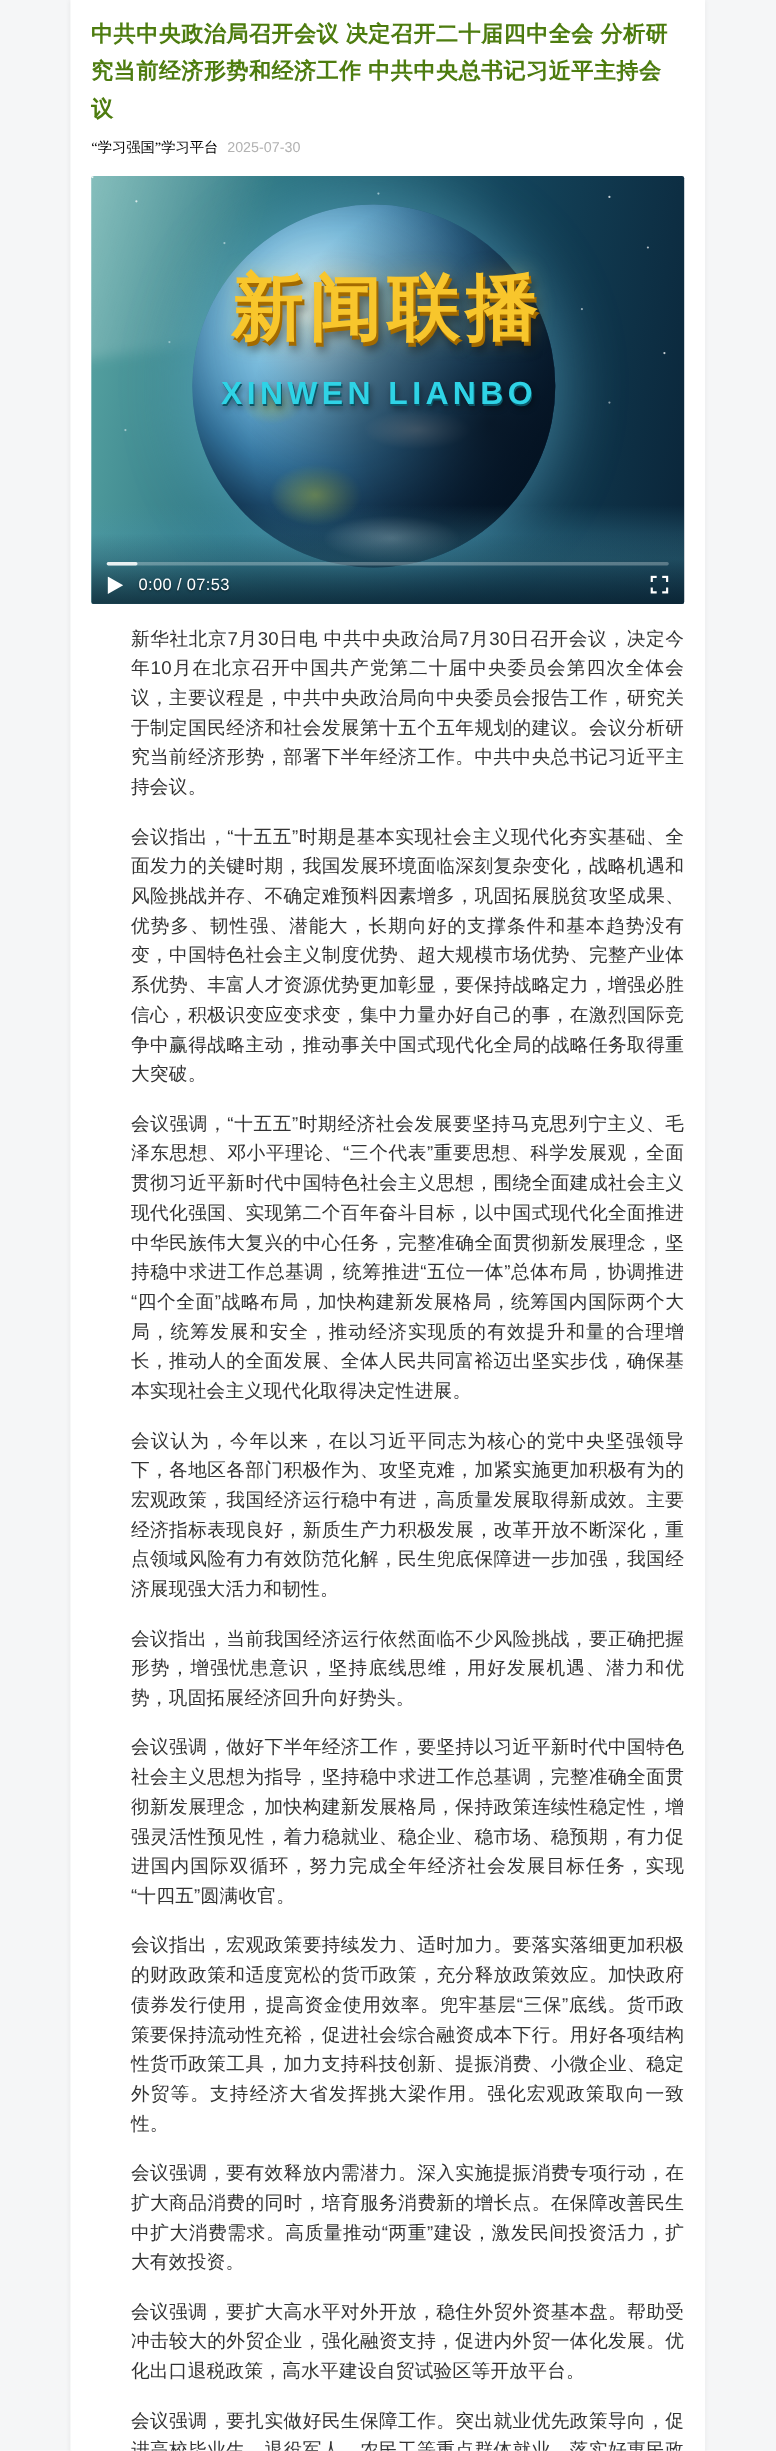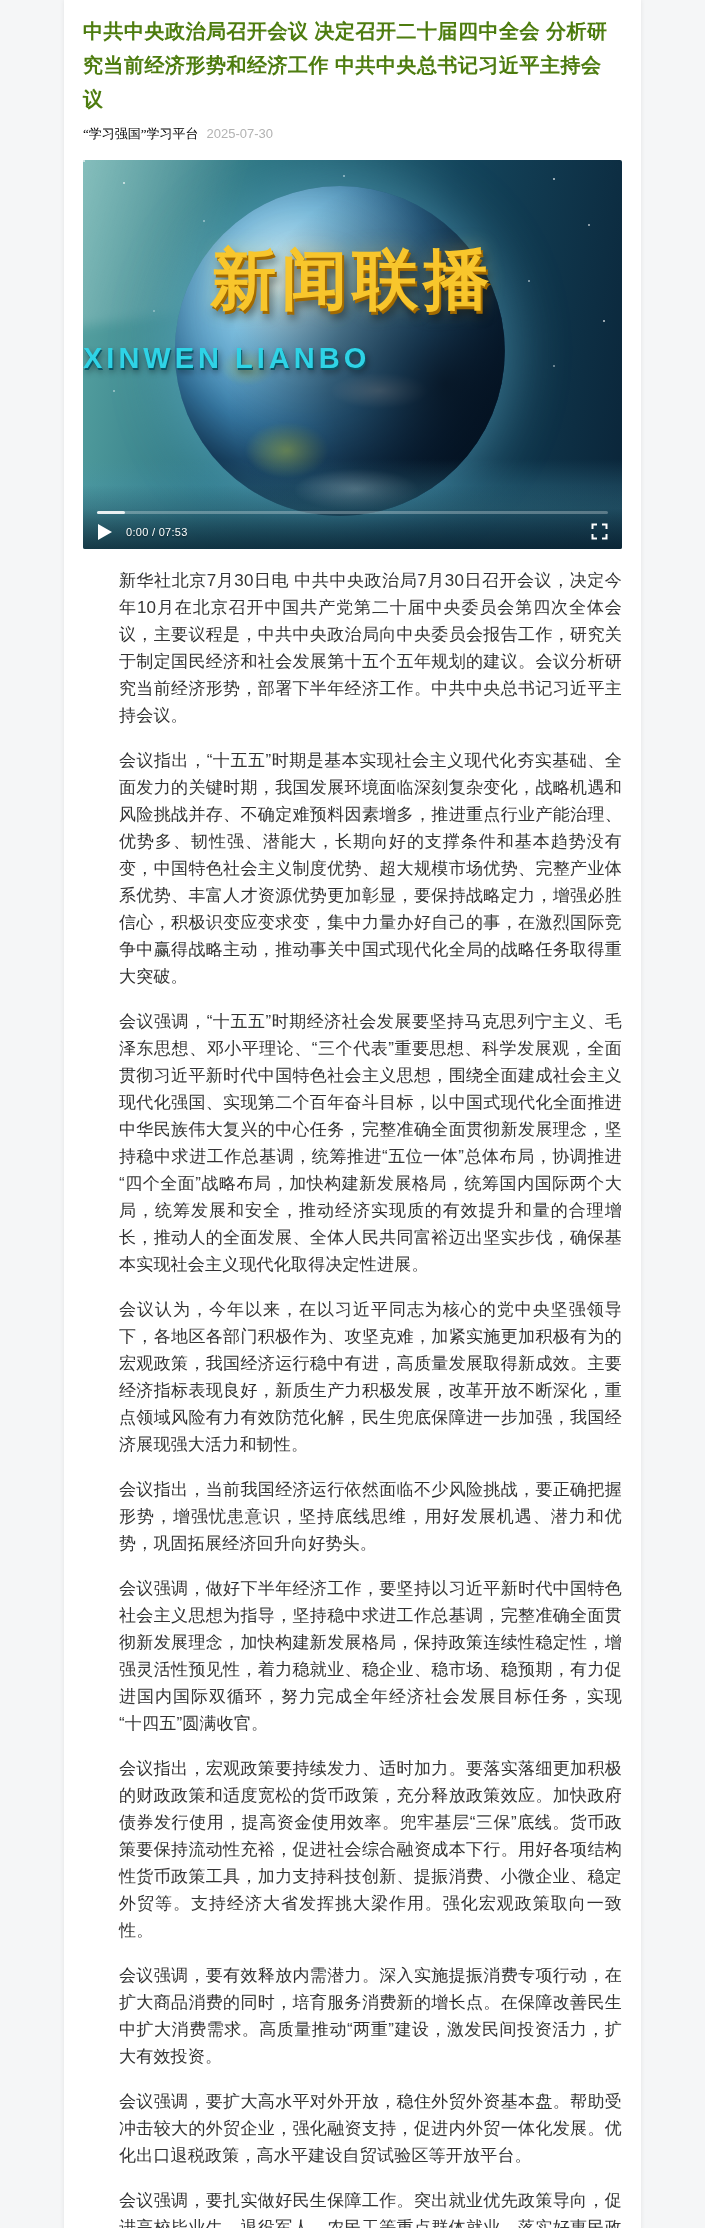--- a/index.html
+++ b/index.html
@@ -59,38 +59,38 @@
     content:""; position:absolute; inset:0; border-radius:50%;
     background:radial-gradient(circle at 82% 60%, rgba(3,12,24,.8) 0%, rgba(3,12,24,.45) 35%, rgba(3,12,24,0) 65%);
   }
   .vtitle-cn {
     position:absolute; left:0; right:0; top:86px; text-align:center;
     font-size:66px; font-weight:800; letter-spacing:5px; line-height:1;
     color:var(--gold,#f8c62c);
     text-shadow:2px 3px 0 #a36a00, 4px 7px 9px rgba(0,0,0,.5), 0 0 20px rgba(255,215,90,.35);
   }
   .vtitle-en {
-    position:absolute; left:0; right:16px; top:184px; text-align:left;
+    position:absolute; left:0; right:16px; top:184px; text-align:center;
     font-size:29px; font-weight:800; letter-spacing:4px; line-height:1;
     color:var(--teal,#2fd3e6);
     text-shadow:1px 2px 0 #0b5666, 2px 4px 6px rgba(0,0,0,.45);
   }
   .ctrl-shade { position:absolute; left:0; right:0; bottom:0; height:64px;
     background:linear-gradient(180deg,rgba(4,22,33,0) 0%,rgba(4,22,33,.55) 100%); }
   .progress {
     position:absolute; left:14px; right:14px; bottom:35px; height:3px;
     background:rgba(255,255,255,.28); border-radius:2px; cursor:pointer;
   }
   .progress .played { height:100%; width:5.5%; background:rgba(255,255,255,.85); border-radius:2px; }
   .controls {
     position:absolute; left:0; right:0; bottom:0; height:35px;
     display:flex; align-items:center; padding:0 14px; gap:13px;
   }
   .play-btn { width:16px; height:16px; display:flex; align-items:center; cursor:pointer; background:none; border:none; padding:0; }
-  .time { color:#fff; font-size:11px; letter-spacing:.3px; text-shadow:0 1px 2px rgba(0,0,0,.5); }
+  .time { color:#fff; font-size:15px; letter-spacing:.3px; text-shadow:0 1px 2px rgba(0,0,0,.5); }
   .spacer { flex:1; }
   .fs-btn { width:17px; height:17px; cursor:pointer; background:none; border:none; padding:0; display:flex; }
 
   
   .body-text { margin-top:13px; }
   .para {
     font-size:17px; line-height:27px; color:#333;
     text-align:justify; margin-top:18px; letter-spacing:.2px;
     font-family:"Liberation Sans","DejaVu Sans",sans-serif;
     margin-left:36px;
@@ -133,21 +133,21 @@
       <button class="fs-btn">
         <svg width="17" height="17" viewBox="0 0 17 17">
             <path d="M1.5 6V1.5H6 M11 1.5h4.5V6 M15.5 11v4.5H11 M6 15.5H1.5V11" stroke="#ffffff" stroke-width="2" fill="none"></path>
           </svg>
       </button>
     </div>
   </div>
 
   <div class="body-text">
       <p class="para">新华社北京7月30日电 中共中央政治局7月30日召开会议，决定今年10月在北京召开中国共产党第二十届中央委员会第四次全体会议，主要议程是，中共中央政治局向中央委员会报告工作，研究关于制定国民经济和社会发展第十五个五年规划的建议。会议分析研究当前经济形势，部署下半年经济工作。中共中央总书记习近平主持会议。</p>
-      <p class="para">会议指出，“十五五”时期是基本实现社会主义现代化夯实基础、全面发力的关键时期，我国发展环境面临深刻复杂变化，战略机遇和风险挑战并存、不确定难预料因素增多，推进重点行业产能治理、优势多、韧性强、潜能大，长期向好的支撑条件和基本趋势没有变，中国特色社会主义制度优势、超大规模市场优势、完整产业体系优势、丰富人才资源优势更加彰显，要保持战略定力，增强必胜信心，积极识变应变求变，集中力量办好自己的事，在激烈国际竞争中赢得战略主动，推动事关中国式现代化全局的战略任务取得重大突破。</p>
+      <p class="para">会议指出，“十五五”时期是基本实现社会主义现代化夯实基础、全面发力的关键时期，我国发展环境面临深刻复杂变化，战略机遇和风险挑战并存、不确定难预料因素增多，巩固拓展脱贫攻坚成果、优势多、韧性强、潜能大，长期向好的支撑条件和基本趋势没有变，中国特色社会主义制度优势、超大规模市场优势、完整产业体系优势、丰富人才资源优势更加彰显，要保持战略定力，增强必胜信心，积极识变应变求变，集中力量办好自己的事，在激烈国际竞争中赢得战略主动，推动事关中国式现代化全局的战略任务取得重大突破。</p>
       <p class="para">会议强调，“十五五”时期经济社会发展要坚持马克思列宁主义、毛泽东思想、邓小平理论、“三个代表”重要思想、科学发展观，全面贯彻习近平新时代中国特色社会主义思想，围绕全面建成社会主义现代化强国、实现第二个百年奋斗目标，以中国式现代化全面推进中华民族伟大复兴的中心任务，完整准确全面贯彻新发展理念，坚持稳中求进工作总基调，统筹推进“五位一体”总体布局，协调推进“四个全面”战略布局，加快构建新发展格局，统筹国内国际两个大局，统筹发展和安全，推动经济实现质的有效提升和量的合理增长，推动人的全面发展、全体人民共同富裕迈出坚实步伐，确保基本实现社会主义现代化取得决定性进展。</p>
       <p class="para">会议认为，今年以来，在以习近平同志为核心的党中央坚强领导下，各地区各部门积极作为、攻坚克难，加紧实施更加积极有为的宏观政策，我国经济运行稳中有进，高质量发展取得新成效。主要经济指标表现良好，新质生产力积极发展，改革开放不断深化，重点领域风险有力有效防范化解，民生兜底保障进一步加强，我国经济展现强大活力和韧性。</p>
       <p class="para">会议指出，当前我国经济运行依然面临不少风险挑战，要正确把握形势，增强忧患意识，坚持底线思维，用好发展机遇、潜力和优势，巩固拓展经济回升向好势头。</p>
       <p class="para">会议强调，做好下半年经济工作，要坚持以习近平新时代中国特色社会主义思想为指导，坚持稳中求进工作总基调，完整准确全面贯彻新发展理念，加快构建新发展格局，保持政策连续性稳定性，增强灵活性预见性，着力稳就业、稳企业、稳市场、稳预期，有力促进国内国际双循环，努力完成全年经济社会发展目标任务，实现“十四五”圆满收官。</p>
       <p class="para">会议指出，宏观政策要持续发力、适时加力。要落实落细更加积极的财政政策和适度宽松的货币政策，充分释放政策效应。加快政府债券发行使用，提高资金使用效率。兜牢基层“三保”底线。货币政策要保持流动性充裕，促进社会综合融资成本下行。用好各项结构性货币政策工具，加力支持科技创新、提振消费、小微企业、稳定外贸等。支持经济大省发挥挑大梁作用。强化宏观政策取向一致性。</p>
       <p class="para">会议强调，要有效释放内需潜力。深入实施提振消费专项行动，在扩大商品消费的同时，培育服务消费新的增长点。在保障改善民生中扩大消费需求。高质量推动“两重”建设，激发民间投资活力，扩大有效投资。</p>
       <p class="para">会议强调，要扩大高水平对外开放，稳住外贸外资基本盘。帮助受冲击较大的外贸企业，强化融资支持，促进内外贸一体化发展。优化出口退税政策，高水平建设自贸试验区等开放平台。</p>
       <p class="para">会议强调，要扎实做好民生保障工作。突出就业优先政策导向，促进高校毕业生、退役军人、农民工等重点群体就业。落实好惠民政策，健全分层分类社会救助体系。夯实“三农”基础，推动粮食和重要农产品价格保持在合理水平。巩固拓展脱贫攻坚成果，确保不发生规模性返贫致贫。始终把人民群众生命安全放在第一位，加强安全生产和食品安全监管，全力做好防汛应急抢险救灾，保障迎峰度夏期间能源电力供应。做好“十五五”规划编制工作。</p>
     </div>
 

